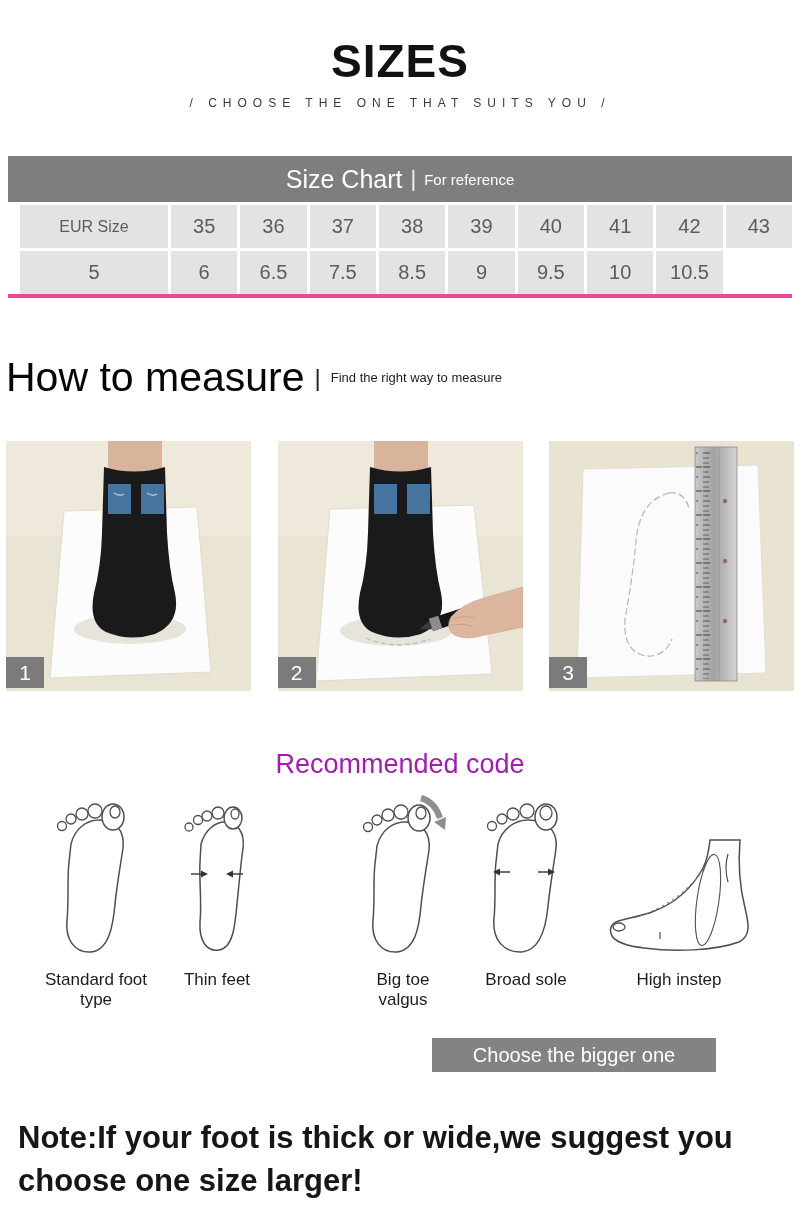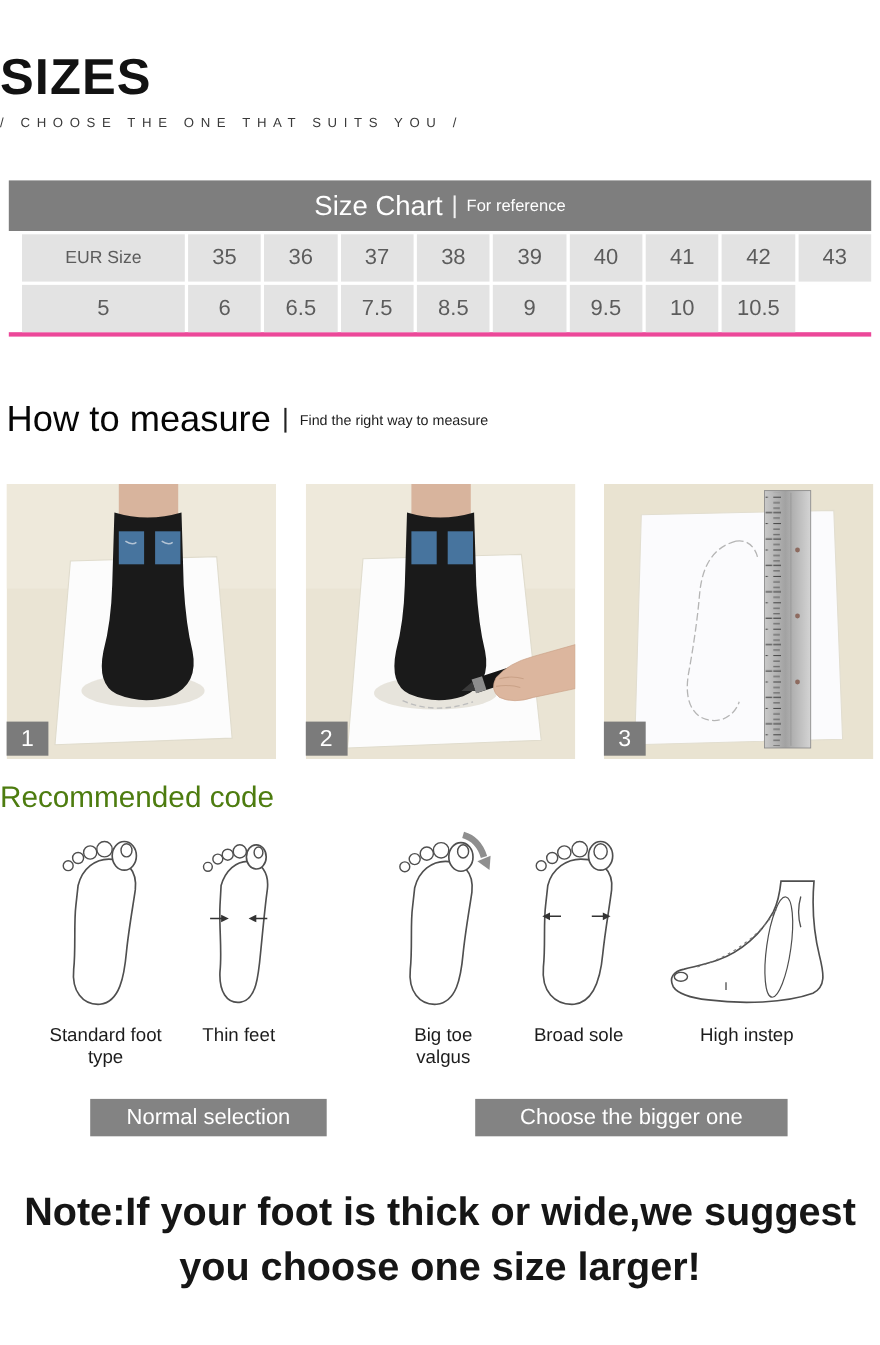--- a/index.html
+++ b/index.html
@@ -1,68 +1,68 @@
 <!DOCTYPE html>
 <html><head>
 <meta charset="utf-8">
 <style>
   * { margin:0; padding:0; box-sizing:border-box; }
   html,body { width:800px; background:#fff; font-family:"Liberation Sans", sans-serif; color:#111; }
   body { height:1223px; overflow:hidden; position:relative; }
 
   
-  .hdr { text-align:left; padding-top:42px; }
+  .hdr { text-align:center; padding-top:14px;margin-top:20px; }
   .hdr h1 { font-size:46px; font-weight:700; letter-spacing:1px; color:#121212; }
   .hdr .sub { margin-top:8px; font-size:12px; letter-spacing:6px; color:#3a3a3a; }
 
   
   .chart { margin:46px 8px 0 8px; border-bottom:4px solid #ec4899; }
   .chart-head { height:46px; background:#7e7e7e; color:#fff; display:flex; align-items:center; justify-content:center; gap:8px; }
   .chart-head .t1 { font-size:25px; }
   .chart-head .div { font-size:22px; font-weight:300; opacity:.9; }
   .chart-head .t2 { font-size:15px; }
   .trow { display:grid; grid-template-columns:148px repeat(9,1fr); gap:3px; margin-top:3px;padding-left:12px; }
   .cell { background:#e3e3e3; height:43px; display:flex; align-items:center; justify-content:center;
           font-size:20px; color:#5c5c5c; }
   .cell.lab { font-size:16px; }
   .cell.lab.small { font-size:15px; }
 
   
   .howto { margin:56px 0 0 6px; display:flex; align-items:center; gap:10px; }
-  .howto .t1 { font-size:33px; color:#060606; }
+  .howto .t1 { font-size:41px; color:#060606; }
   .howto .div { font-size:24px; font-weight:300; color:#222; }
   .howto .t2 { font-size:13px; color:#1d1d1d; }
 
   .steps { display:flex; justify-content:space-between; padding:0 6px; margin-top:40px; }
   .step { position:relative; width:245px; height:250px; }
   .step svg { display:block; }
   .badge { position:absolute; left:0; bottom:3px; width:38px; height:31px; background:#7b7b7b;
            color:#fff; font-size:21px; display:flex; align-items:center; justify-content:center; }
 
   
-  .rec-title { margin-top:20px; font-size:27px; color:#4d7c0f; }
+  .rec-title { margin-top:58px; text-align:center; font-size:27px; color:#a21caf; }
   .feet-row { display:flex; margin-top:10px; padding-left:37px; }
   .grp { display:flex; }
   .grp.left  { gap:10px; }
   .grp.right { gap:16px; margin-left:86px; }
   .fig { display:flex; flex-direction:column; align-items:center; }
   .fig .art { height:168px; display:flex; align-items:flex-end; justify-content:center; }
   .fig figcaption { margin-top:12px; font-size:17px; color:#1c1c1c; text-align:center; line-height:1.18; }
   .fig.f-standard { width:118px; } .fig.f-thin { width:104px; }
   .fig.f-valgus { width:96px; } .fig.f-broad { width:118px; } .fig.f-instep { width:156px; }
   .foot-line { fill:#fff; stroke:#4f4f4f; stroke-width:1.5; }
   .foot-thin-line { fill:#fff; stroke:#4f4f4f; stroke-width:1.3; }
 
   .btn-row { position:relative; height:34px; margin-top:28px; }
   .gbtn { position:absolute; top:0; height:34px; background:#838383; color:#fff; font-size:20px;
           display:flex; align-items:center; justify-content:center; }
   .gbtn.left { left:82px; width:215px; }
   .gbtn.right { left:432px; width:284px; }
 
-  .note { margin:44px auto 0 auto; width:764px; text-align:center; font-size:36px; font-weight:700;
+  .note { margin:44px auto 0 auto; width:764px; text-align:left; font-size:31px; font-weight:700;
           color:#161616; line-height:1.4; }
 </style>
 </head>
 <body>
 
 <div class="hdr">
   <h1>SIZES</h1>
   <div class="sub">/  CHOOSE THE ONE THAT SUITS YOU  /</div>
 </div>
 
@@ -264,17 +264,16 @@
           <ellipse cx="104" cy="64" rx="11" ry="46" fill="none" stroke="#4f4f4f" stroke-width="1.1" transform="rotate(8 104 64)"></ellipse>
           <path d="M124 18 Q120 32 124 46" stroke="#4f4f4f" stroke-width="1.2" fill="none"></path>
         </svg>
       </div>
       <figcaption>High instep</figcaption>
     </figure>
   </div>
 </div>
 
 <div class="btn-row">
-  <div class="gbtn left">Normal selection</div>
   <div class="gbtn right">Choose the bigger one</div>
 </div>
 
 <div class="note">Note:If your foot is thick or wide,we suggest you choose one size larger!</div>
 
 </body></html>

